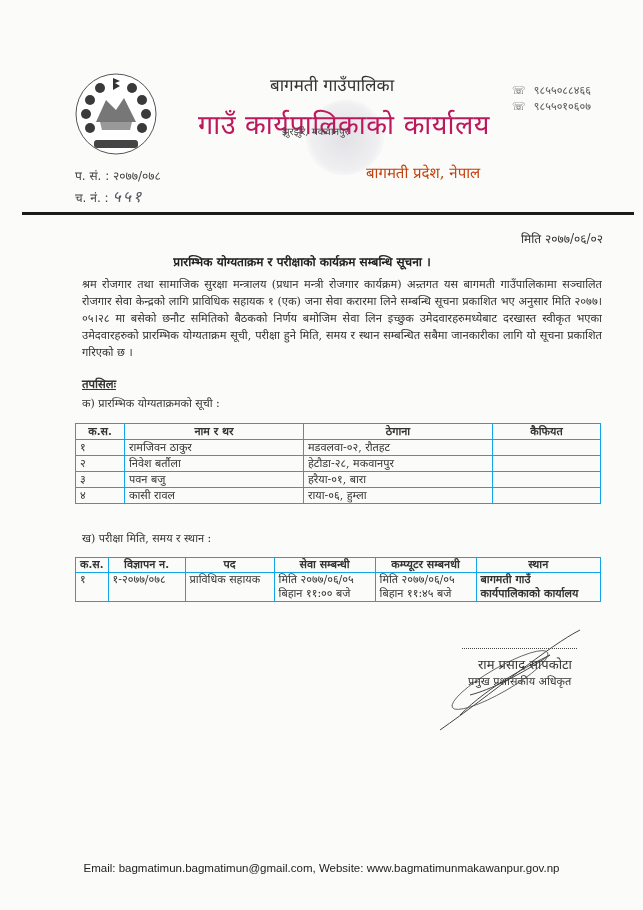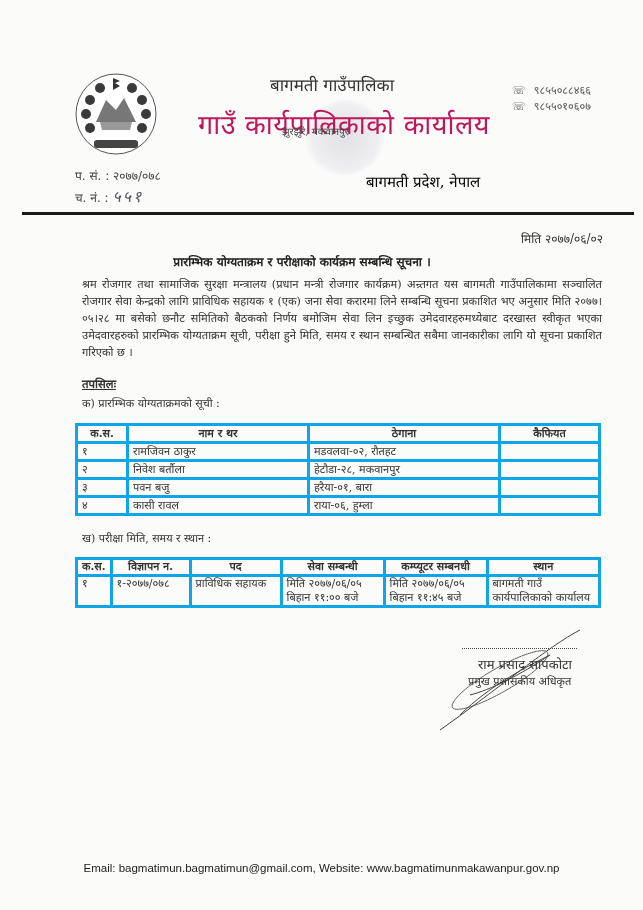--- a/index.html
+++ b/index.html
@@ -5,38 +5,38 @@
   html, body { margin: 0; padding: 0; }
   body {
     width: 643px; height: 910px; background: #fbfbfa; position: relative; overflow: hidden;
     font-family: "DejaVu Serif", serif; color: #2a2a2a;
   }
   .abs { position: absolute; }
   .emblem { left: 72px; top: 70px; width: 88px; height: 88px; }
   .lh-small { left: 270px; top: 73px; font-size: 17px; color: #333; }
   .lh-big { left: 198px; top: 105px; font-size: 27px; color: #be185d; letter-spacing: 0.5px; }
   .lh-loc { left: 282px; top: 124px; font-size: 10px; color: #444; }
-  .lh-prov { left: 366px; top: 171px; font-size: 15px; color: #000000; text-align: center; }
+  .lh-prov { left: 366px; top: 162px; font-size: 15px; color: #c2410c; text-align: center; }
   .phone { left: 512px; font-size: 11px; color: #555; font-family: "DejaVu Sans", sans-serif; }
   .phone .ic { display:inline-block; margin-right:8px; font-size: 11px; }
   .ref { left: 75px; font-size: 12px; color: #444; font-family: "DejaVu Sans", sans-serif; }
   .ref .hand { font-style: italic; font-size: 16px; color: #556; letter-spacing: 2px; margin-top: 8px; }
   .stamp {
     left: 305px; top: 100px; width: 80px; height: 75px; border-radius: 50%;
     background: radial-gradient(circle, rgba(150,150,170,0.25) 0%, rgba(170,170,190,0.15) 60%, rgba(255,255,255,0) 75%);
     transform: rotate(-18deg);
   }
   .rule { left: 22px; top: 212px; width: 612px; height: 3px; background: #1b1b1b; }
   .date { right: 40px; top: 230px; font-size: 12px; color: #333; }
   .title { left: 0; width: 604px; text-align: center; top: 253px; font-size: 12px; font-weight: bold; color: #222; }
   .para { left: 82px; top: 276px; width: 520px; font-size: 11.2px; line-height: 17px; text-align: justify; color: #333; }
   .tapasil { left: 82px; top: 376px; font-size: 11.5px; font-weight: bold; text-decoration: underline; color: #333; }
   .sublabel { left: 82px; font-size: 11px; color: #333; }
   table { border-collapse: collapse; font-size: 11px; color: #333; font-family: "DejaVu Serif", serif; }
-  td, th { border: 3px solid #0ea5e9; padding: 0 4px; line-height: 14px; }
+  td, th { border: 1px solid #0ea5e9; padding: 0 4px; line-height: 14px; }
   th { font-weight: bold; text-align: center; }
   .t1 { left: 75px; top: 423px; width: 526px; }
   .t1 td, .t1 th { height: 15px; }
   .t2 { left: 75px; top: 557px; width: 526px; }
   .t2 td, .t2 th { vertical-align: top; white-space: nowrap; }
   .sig-dots { left: 462px; top: 648px; width: 115px; border-top: 1px dotted #444; }
   .sig-name { left: 478px; top: 655px; font-size: 13px; color: #333; }
   .sig-title { left: 468px; top: 673px; font-size: 11px; color: #333; }
   .footer { left: 0; width: 643px; text-align: center; top: 862px; font-size: 11.5px; color: #222; font-family: "Liberation Sans", sans-serif; }
 </style>
@@ -147,21 +147,21 @@
   </thead>
   <tbody id="t2body">
       <tr>
         <td style="white-space: pre-line;">१</td>
         <td style="white-space: pre-line;">१-२०७७/०७८</td>
         <td style="white-space: pre-line;">प्राविधिक सहायक</td>
         <td style="white-space: pre-line;">मिति २०७७/०६/०५
 बिहान ११:०० बजे</td>
         <td style="white-space: pre-line;">मिति २०७७/०६/०५
 बिहान ११:४५ बजे</td>
-        <td style="white-space: pre-line;">बागमती गाउँ
+        <td style="white-space: pre-line; font-weight: bold;">बागमती गाउँ
 कार्यपालिकाको कार्यालय</td>
       </tr>
     </tbody>
 </table>
 
 <svg class="abs" style="left:430px;top:625px;" width="160" height="110">
   <path d="M10,105 C60,70 120,20 150,5 M30,90 C60,60 100,40 120,30 C90,50 60,65 40,70" stroke="#444" fill="none" stroke-width="1"></path>
   <ellipse cx="70" cy="55" rx="55" ry="12" transform="rotate(-30 70 55)" stroke="#555" fill="none" stroke-width="0.8"></ellipse>
 </svg>
 <div class="abs sig-dots"></div>

